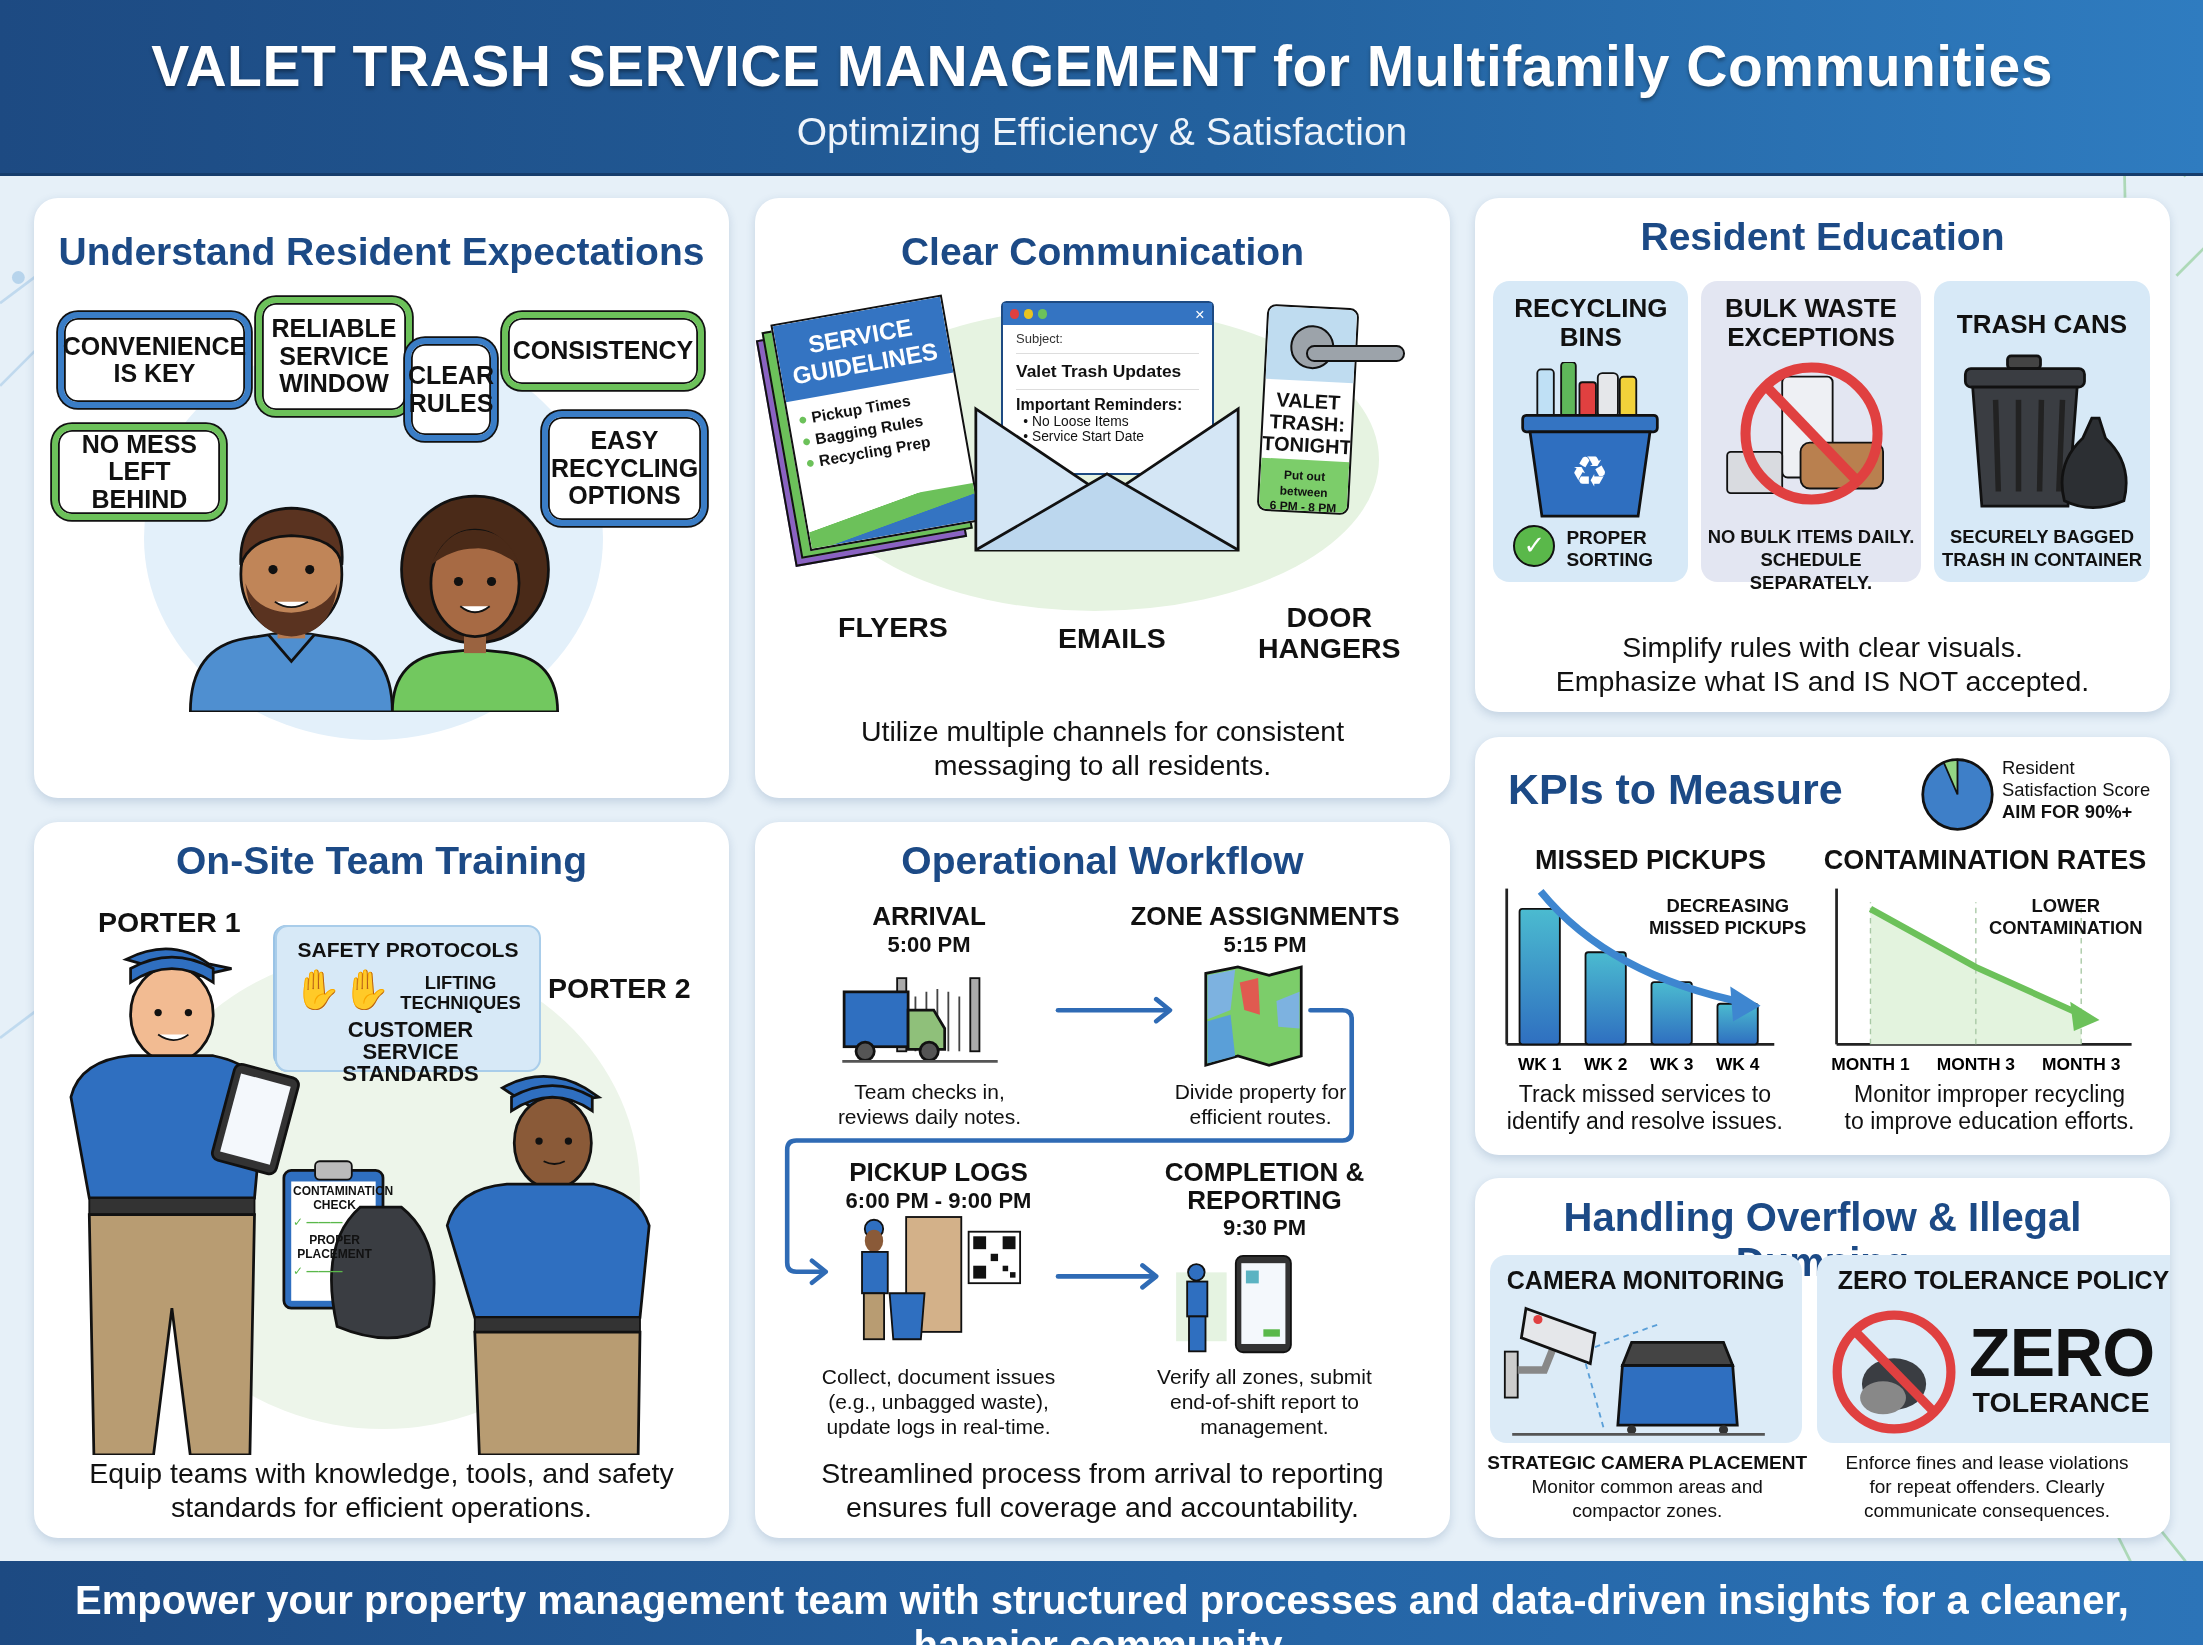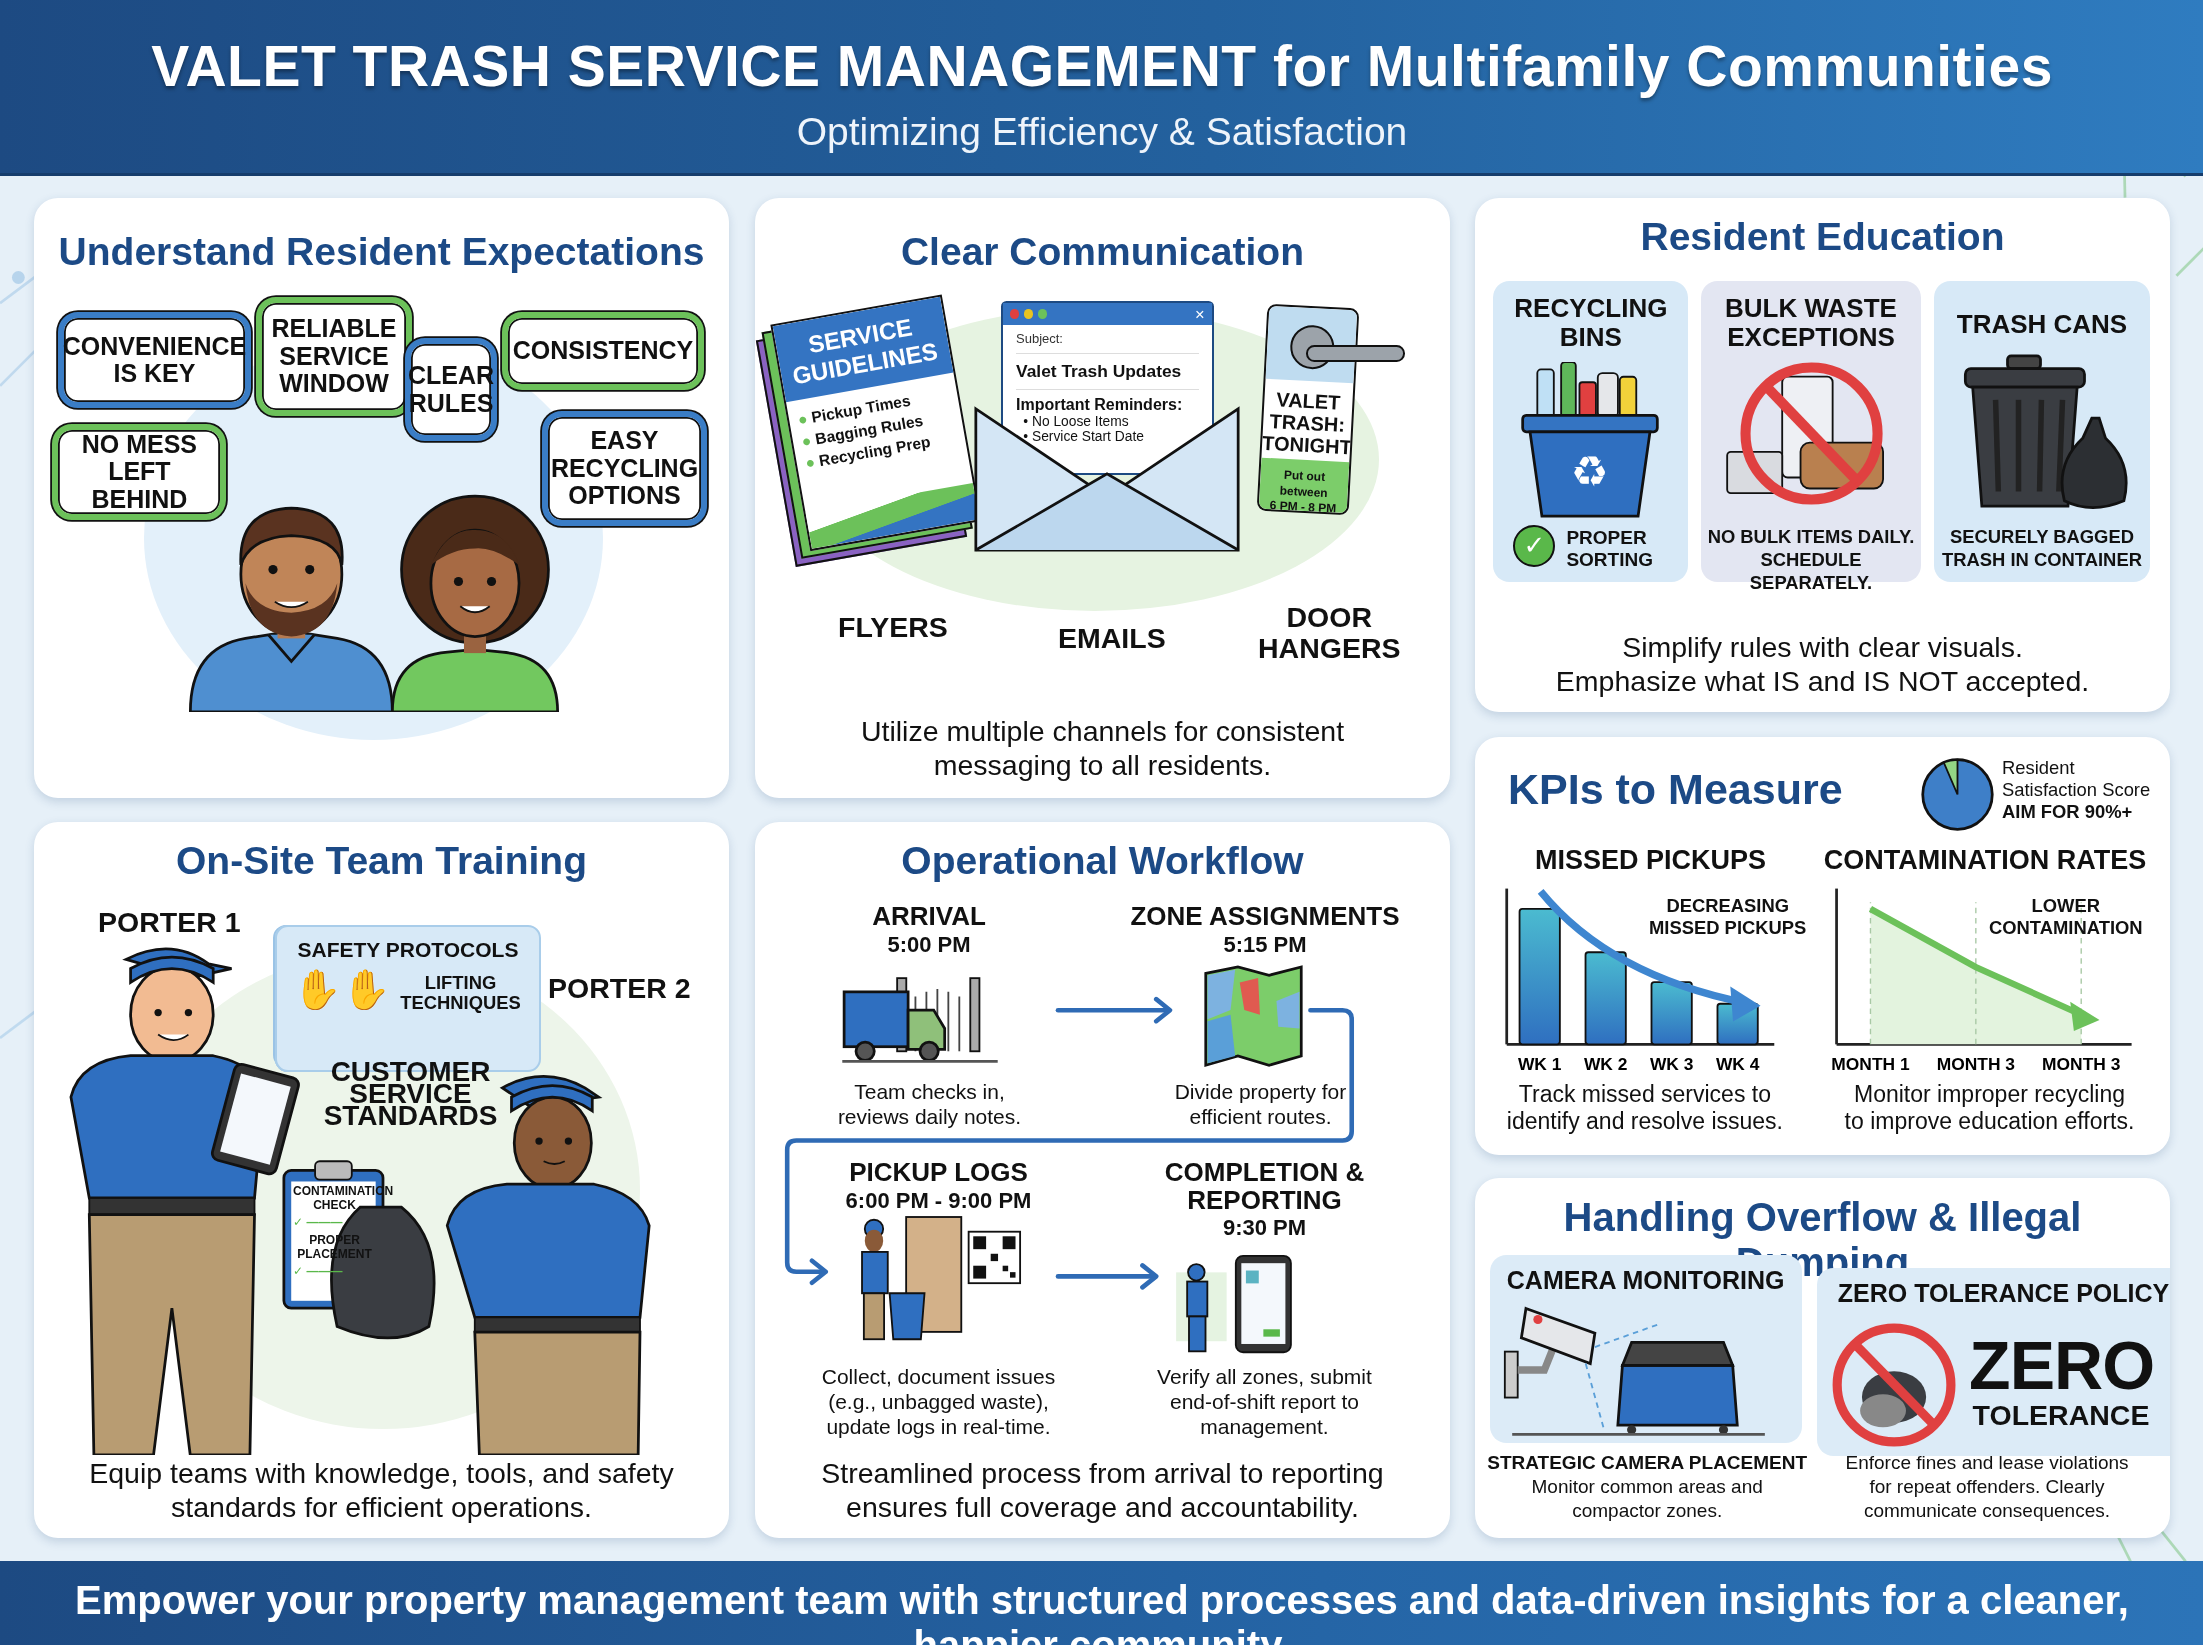--- a/index.html
+++ b/index.html
@@ -368,21 +368,21 @@
 
   <div style="position:absolute;left:241px;top:103px;width:0;height:0;"></div>
 
   <div style="position:absolute;left:241px;top:103px;width:266px;height:147px;background:#d7e9f7;border:2.8px solid #a9cdea;border-radius:13px;">
     <div style="position:absolute;left:0;right:0;top:11px;text-align:center;font-weight:700;font-size:21px;">SAFETY PROTOCOLS</div>
     <div style="position:absolute;left:16.5px;top:40px;font-size:39px;color:#3e86d0;">✋✋</div>
     <div style="position:absolute;left:119px;top:46px;font-weight:700;font-size:18.4px;line-height:20px;text-align:center;width:129px;">
       <div>LIFTING</div>
         <div>TECHNIQUES</div>
     </div>
-    <div style="position:absolute;left:37px;top:92px;font-weight:700;font-size:28px;line-height:22px;text-align:center;width:193px;margin-top:42px;">
+    <div style="position:absolute;left:37px;top:92px;font-weight:700;font-size:22px;line-height:22px;text-align:center;width:193px;">
       <div>CUSTOMER</div>
         <div>SERVICE</div>
         <div>STANDARDS</div>
     </div>
   </div>
 
   <svg style="position:absolute;left:9.2px;top:119px" width="680" height="514" viewBox="0 0 740 560">
 
     <path d="M90 20 Q140 -5 180 25 L205 30 L160 40 Z" fill="#2f6fc0" stroke="#111" stroke-width="3"></path>
     <ellipse cx="140" cy="80" rx="45" ry="52" fill="#f2bb92" stroke="#111" stroke-width="3"></ellipse>
@@ -550,21 +550,21 @@
       <line x1="100" y1="50" x2="170" y2="25" stroke="#5a9fd8" stroke-width="2" stroke-dasharray="6 5"></line>
       <line x1="90" y1="68" x2="110" y2="140" stroke="#5a9fd8" stroke-width="2" stroke-dasharray="6 5"></line>
       <path d="M130 70 L250 70 L255 135 L125 135 Z" fill="#2f6fc0" stroke="#111" stroke-width="3"></path>
       <path d="M130 70 L140 45 L240 45 L250 70 Z" fill="#444" stroke="#111" stroke-width="3"></path>
       <circle cx="140" cy="140" r="5" fill="#333"></circle>
         <circle cx="240" cy="140" r="5" fill="#333"></circle>
       <line x1="10" y1="145" x2="285" y2="145" stroke="#555" stroke-width="3"></line>
     </svg>
   </div>
 
-  <div class="panel" style="left:342px;top:90px;width:373px;height:188px;padding-left:12px;">
+  <div class="panel" style="left:342px;top:77px;width:373px;height:188px;padding-left:12px;">
     <div class="label" style="left:0;right:0;top:11px;font-size:25px;">ZERO TOLERANCE POLICY</div>
     <svg style="position:absolute;left:11px;top:51px" width="133" height="133" viewBox="0 0 145 145">
       <ellipse cx="72" cy="85" rx="35" ry="28" fill="#3a3d42"></ellipse>
       <ellipse cx="60" cy="100" rx="25" ry="18" fill="#888"></ellipse>
       <circle cx="72" cy="72" r="62" fill="none" stroke="#e04040" stroke-width="10"></circle>
       <line x1="30" y1="28" x2="116" y2="116" stroke="#e04040" stroke-width="10"></line>
     </svg>
     <div class="label" style="left:152px;top:62px;width:184px;">
       <div style="font-size:68px;line-height:70px;font-weight:900;letter-spacing:-0.9px;">ZERO</div>
       <div style="font-size:28.5px;line-height:31px;">TOLERANCE</div>

